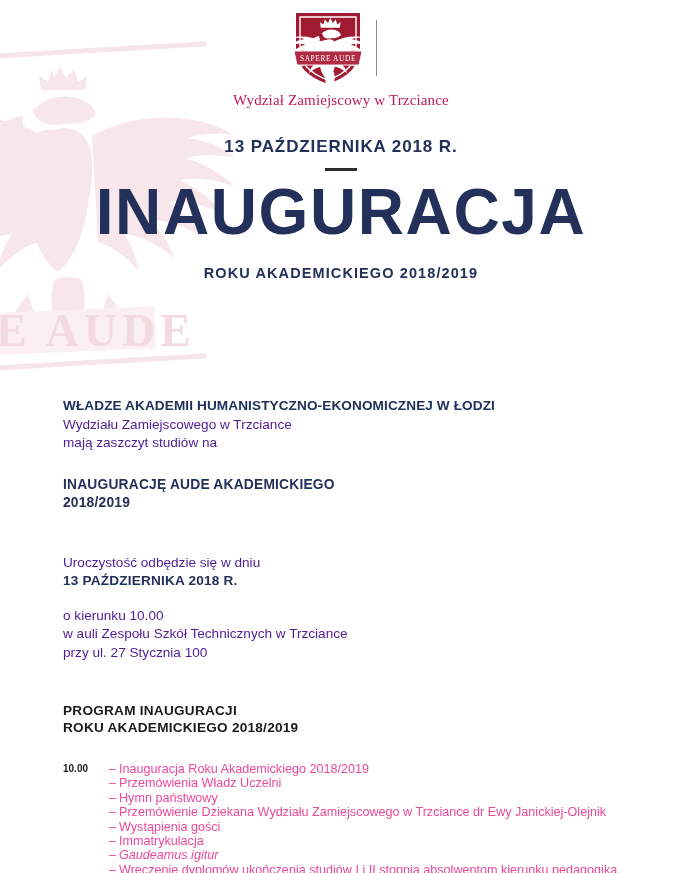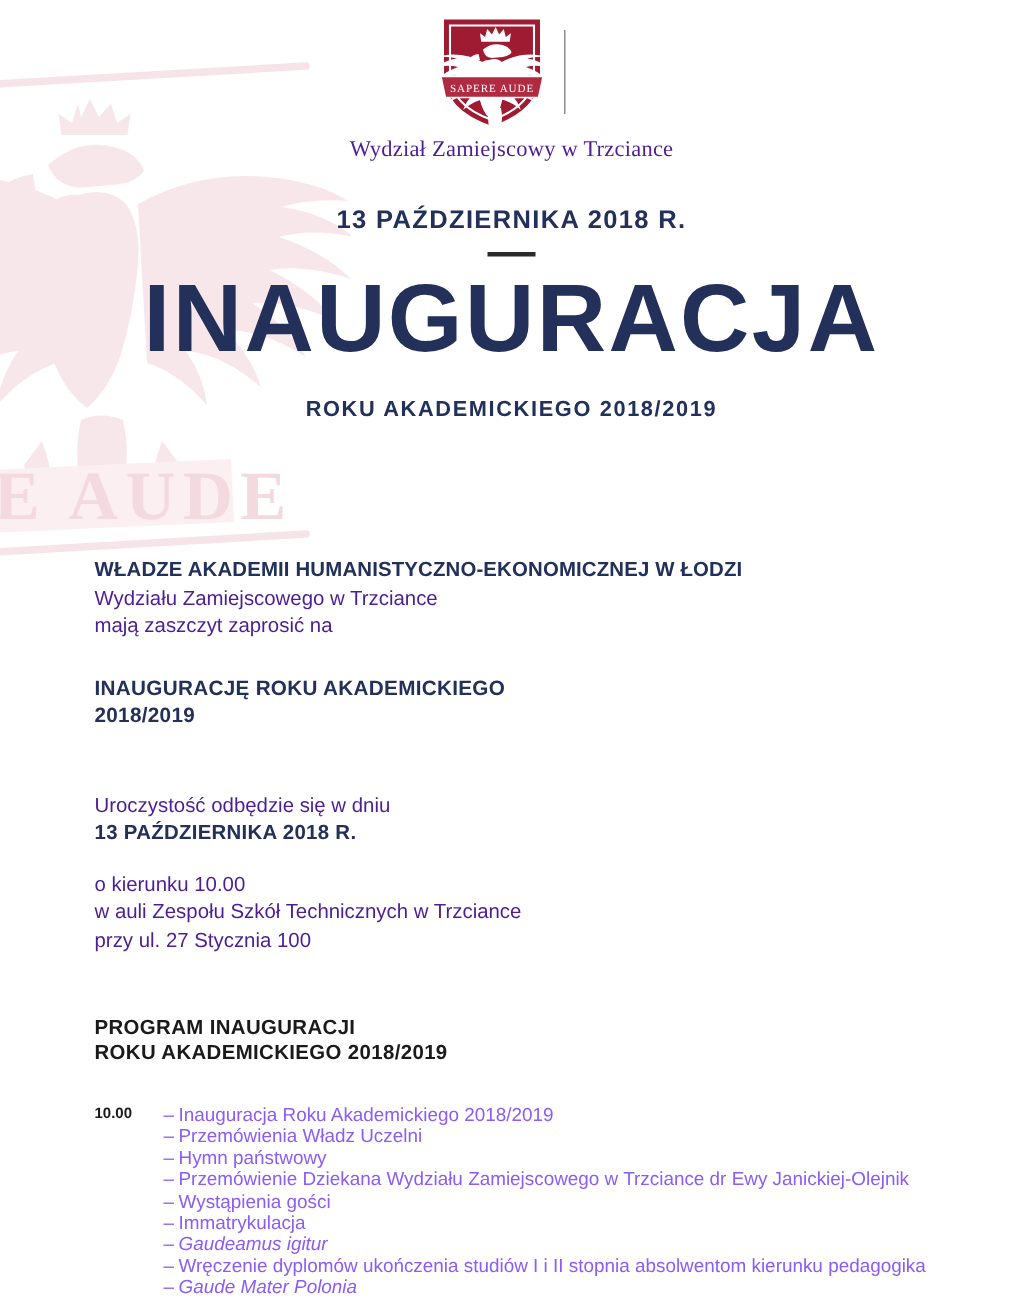--- a/index.html
+++ b/index.html
@@ -60,21 +60,21 @@
     font-family: "Liberation Serif", serif;
     font-size: 14.5px;
     line-height: 16.5px;
     color: #231f20;
     letter-spacing: 0.1px;
     white-space: nowrap;
   }
   .faculty-line {
     font-family: "Liberation Serif", serif;
     font-size: 15px;
-    color: #4c1d95;
+    color: #be185d;
     margin-top: 5px;
     letter-spacing: 0.15px;
   }
 
   
   .title-block {
     text-align: center;
     margin-top: 28px;
   }
   .event-date {
@@ -104,21 +104,21 @@
     color: #22305a;
     margin-top: 24px;
   }
 
   
   .body-area {
     margin-left: 63px;
     margin-right: 48px;
   }
   .para { font-size: 13.6px; line-height: 18.5px; }
-  .para.invite { margin-top: 90px; }
+  .para.invite { margin-top: 116px; }
   .para.ceremony { margin-top: 41px; }
   .para.place { margin-top: 16px; }
   .lead-strong {
     font-weight: bold;
     color: #22305a;
     letter-spacing: 0.1px;
   }
   .plain { color: #4c1d95; }
   .block-strong {
     font-weight: bold;
@@ -154,21 +154,21 @@
     color: #1a1a1a;
     width: 46px;
     flex: 0 0 46px;
     line-height: 14.4px;
     padding-top: 0px;
   }
   .agenda-items { flex: 1 1 auto; }
   .agenda-item {
     font-size: 12.6px;
     line-height: 14.4px;
-    color: #8b5cf6;
+    color: #ec4899;
     white-space: nowrap;
   }
   .agenda-item .dash { margin-right: 3px; }
   .agenda-item.italic .txt { font-style: italic; }
 </style>
 </head>
 <body>
 
 <div id="watermark">
   <svg viewBox="0 0 330 380" xmlns="http://www.w3.org/2000/svg">
@@ -233,25 +233,25 @@
     <div class="title-rule"></div>
     <div class="main-title">INAUGURACJA</div>
     <div class="subtitle">ROKU AKADEMICKIEGO 2018/2019</div>
   </div>
 
   <div class="body-area">
 
     <div class="para invite">
       <div class="lead-strong">WŁADZE AKADEMII HUMANISTYCZNO-EKONOMICZNEJ W ŁODZI</div>
       <div class="plain">Wydziału Zamiejscowego w Trzciance</div>
-      <div class="plain">mają zaszczyt zaprosić  na</div>
+      <div class="plain">mają zaszczyt studiów  na</div>
     </div>
 
     <div class="block-strong">
-      <div>INAUGURACJĘ ROKU AKADEMICKIEGO</div>
+      <div>INAUGURACJĘ AUDE AKADEMICKIEGO</div>
       <div>2018/2019</div>
     </div>
 
     <div class="para ceremony">
       <div class="plain">Uroczystość odbędzie się w dniu</div>
       <div class="date-strong">13 PAŹDZIERNIKA 2018 R.</div>
     </div>
 
     <div class="para place">
       <div class="plain">o kierunku 10.00</div>

